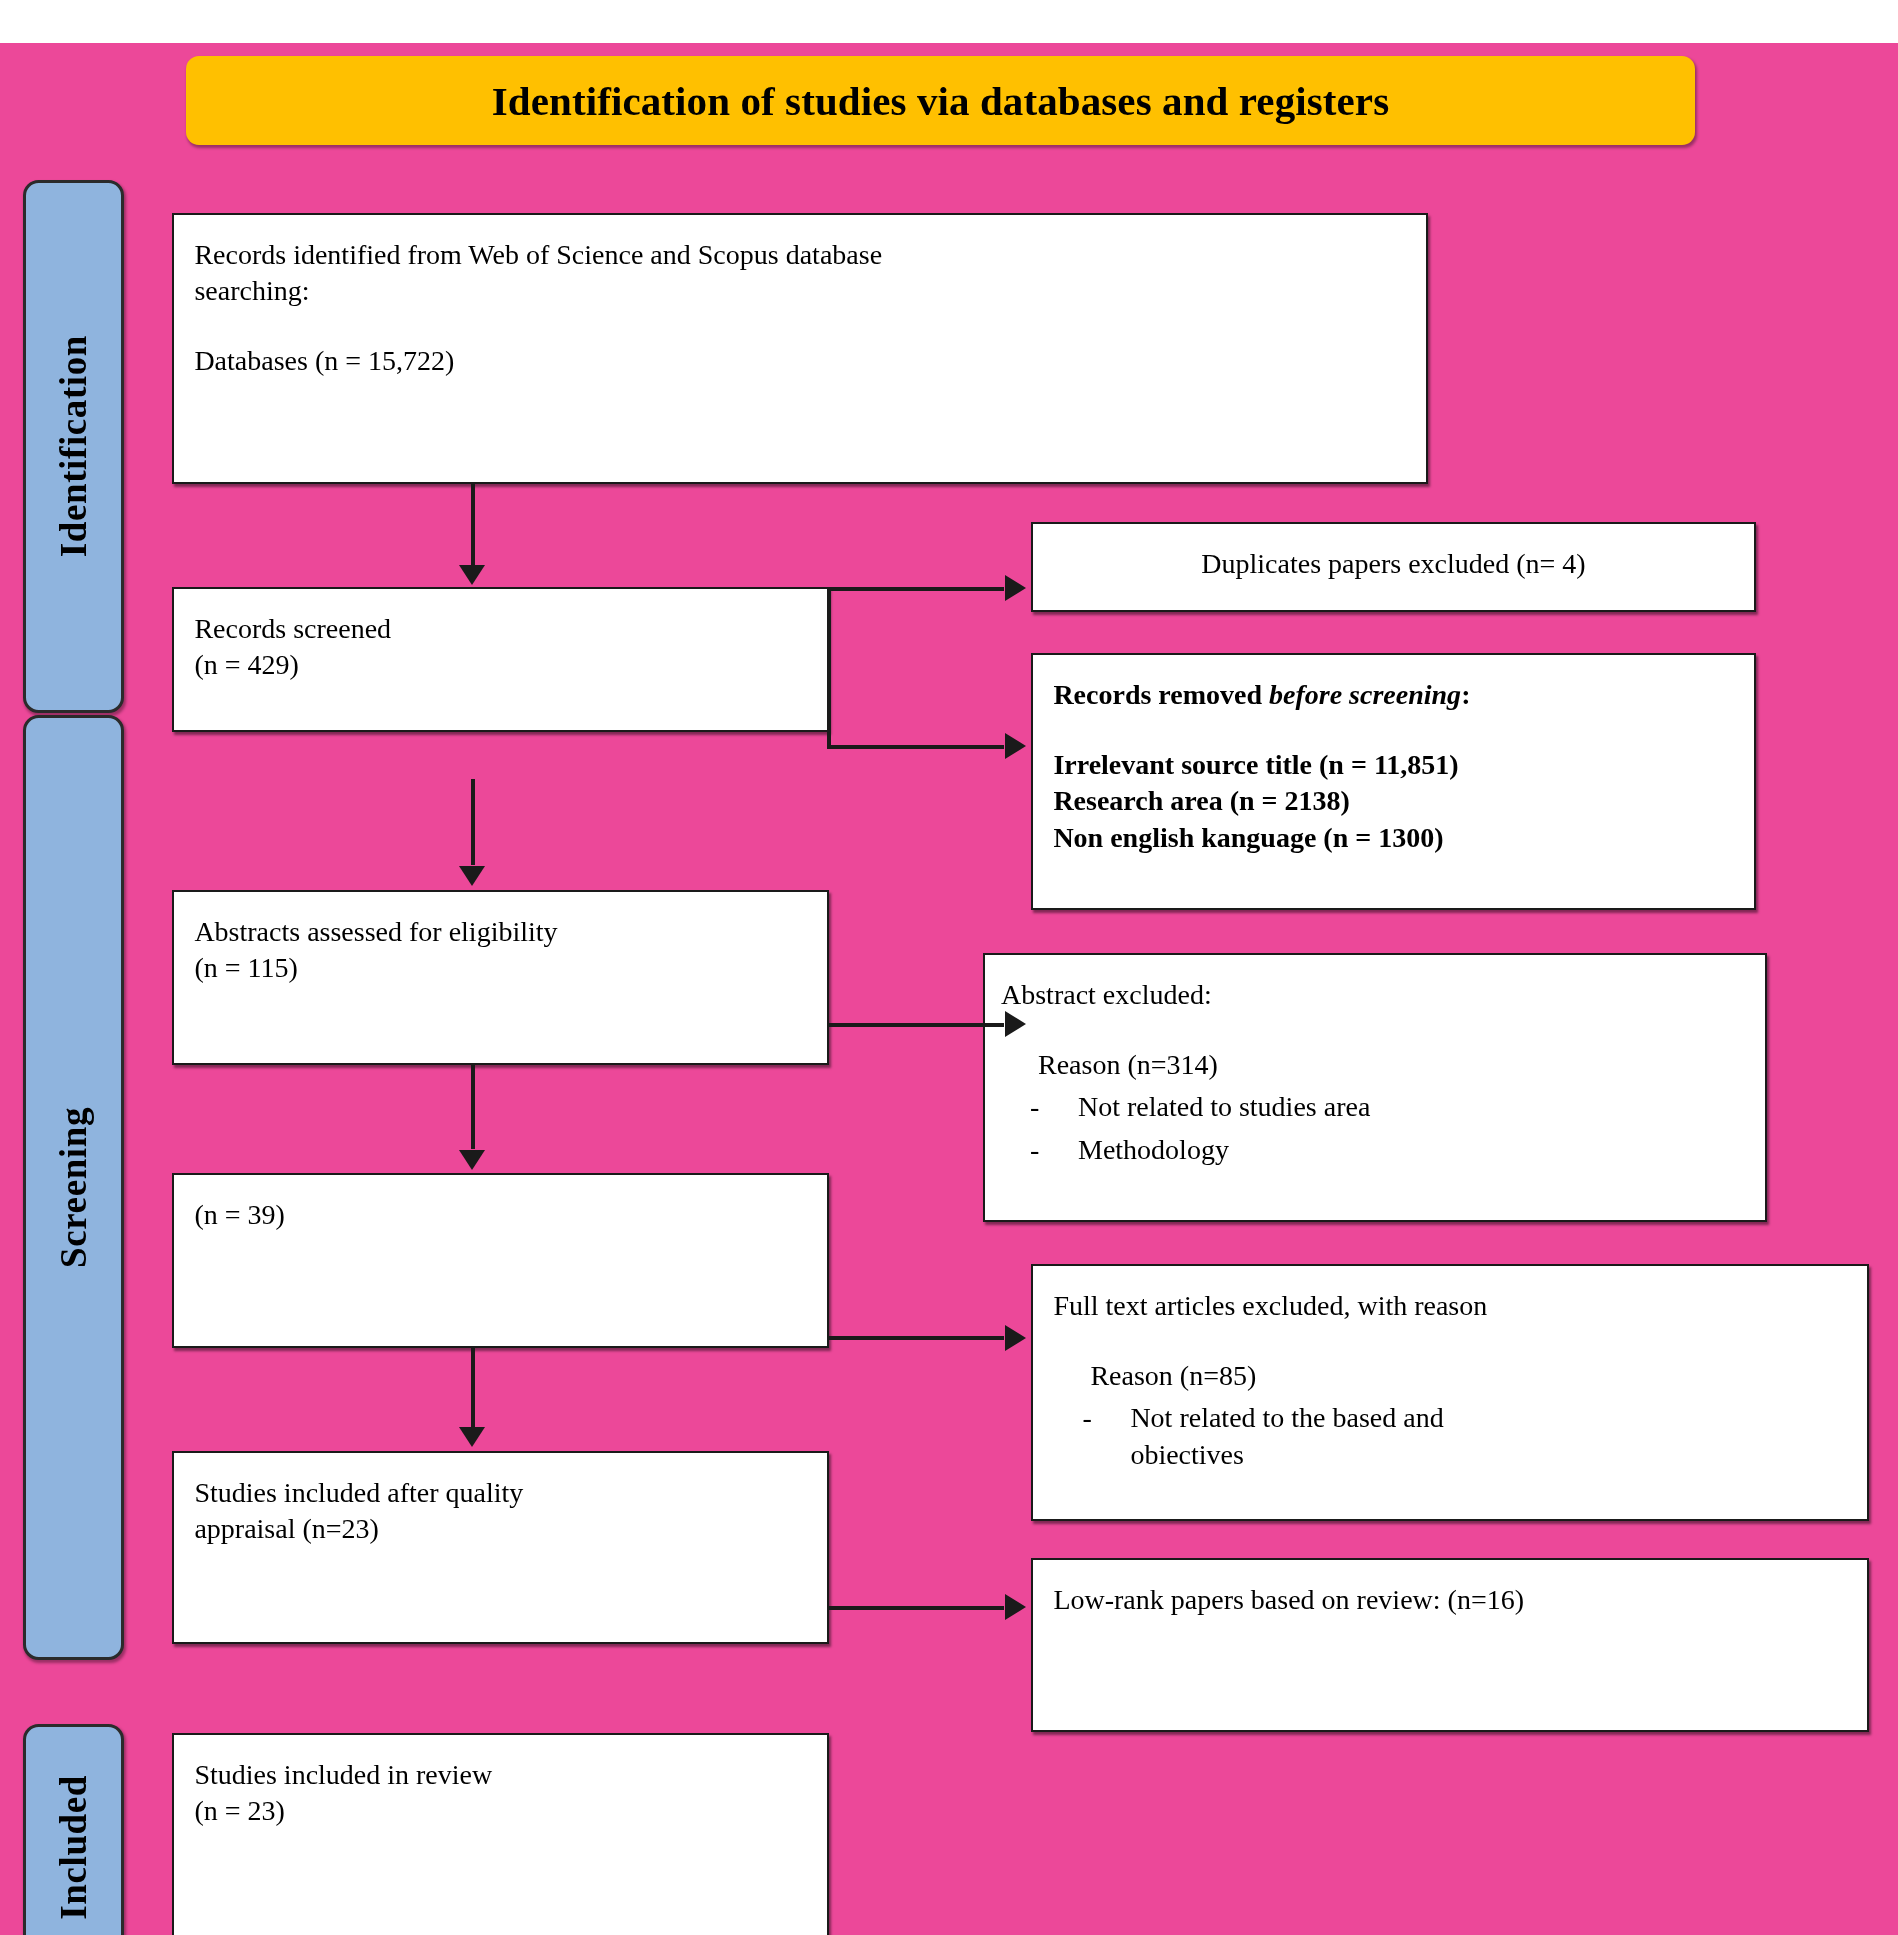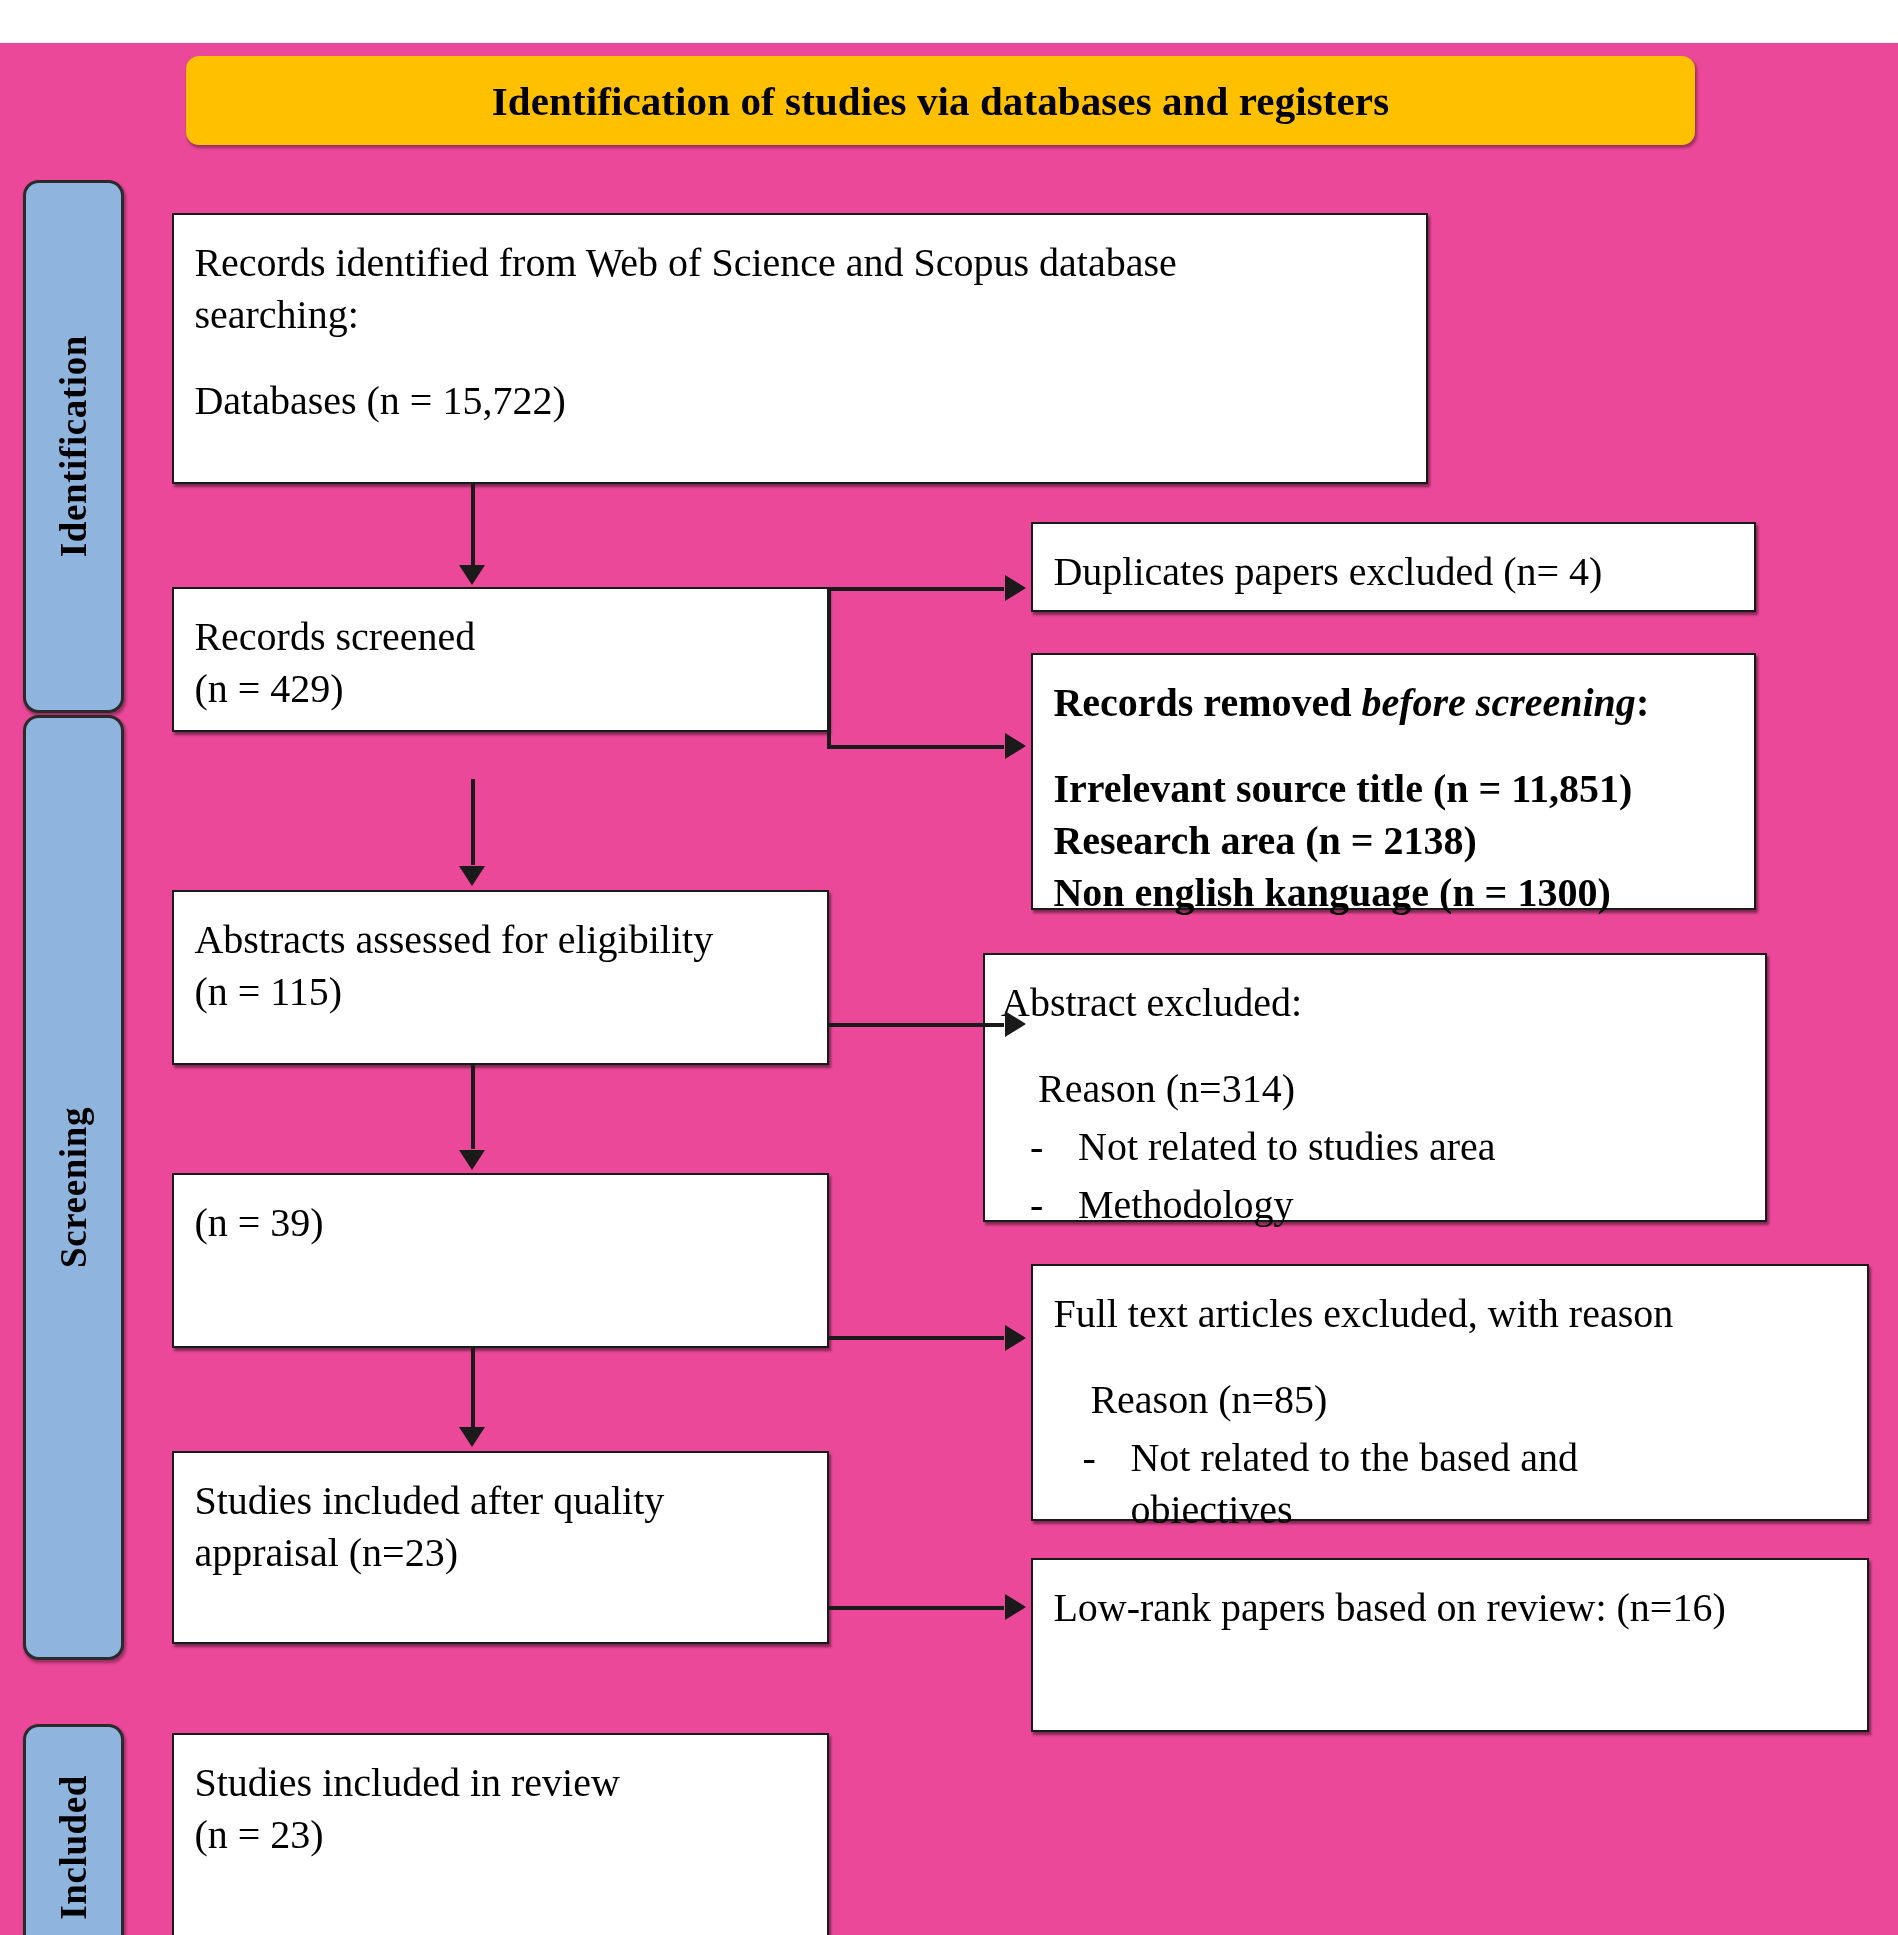--- a/index.html
+++ b/index.html
@@ -66,21 +66,21 @@
   .phase-included      { left: 23px;  top: 1681px; width: 95px; height: 240px; }
 
   
   .box {
     position: absolute;
     background: #ffffff;
     border: 2.4px solid #1a1a1a;
     box-shadow: 2.4px 3px 2.4px rgba(0,0,0,0.45);
     box-sizing: border-box;
     padding: 21.6px 20.4px;
-    font-size: 40px;
+    font-size: 28px;
     line-height: 1.30;
   }
   .box p { margin: 0; }
   .box .gap { height: 34px; }
   .ital { font-style: italic; }
 
   .dash-list { margin: 0; padding: 0; list-style: none; }
   .dash-list li {
     position: relative;
     padding-left: 77px;
@@ -94,21 +94,21 @@
   .indent { padding-left: 37px; }
 
   
   .box-records-identified   { left: 172px;  top: 170px;  width: 1256px; height: 271px; }
   .box-records-screened     { left: 172px;  top: 544px;  width: 657px; height: 145px; }
   .box-abstracts-assessed   { left: 172px;  top: 847px; width: 657px; height: 175px; }
   .box-fulltext-assessed    { left: 172px;  top: 1130px; width: 657px; height: 175px; }
   .box-studies-quality      { left: 172px;  top: 1408px; width: 657px; height: 193px; }
   .box-studies-review       { left: 172px;  top: 1690px; width: 657px; height: 234px; }
 
-  .box-duplicates           { left: 1031px; top: 479px;  width: 725px; height: 90px; }
+  .box-duplicates           { left: 1031px; top: 479px;  width: 725px; height: 90px; text-align: center; }
   .box-removed-before       { left: 1031px; top: 610px; width: 725px; height: 257px; font-weight: bold; }
   .box-abstract-excluded    { left: 983px; top: 910px; width: 784px; height: 269px; padding-left: 16px; }
   .box-fulltext-excluded    { left: 1031px; top: 1221px; width: 838px; height: 257px; }
   .box-lowrank              { left: 1031px; top: 1515px; width: 838px; height: 174px; }
 
   
   .vline {
     position: absolute;
     width: 3.6px;
     background: #1a1a1a;

